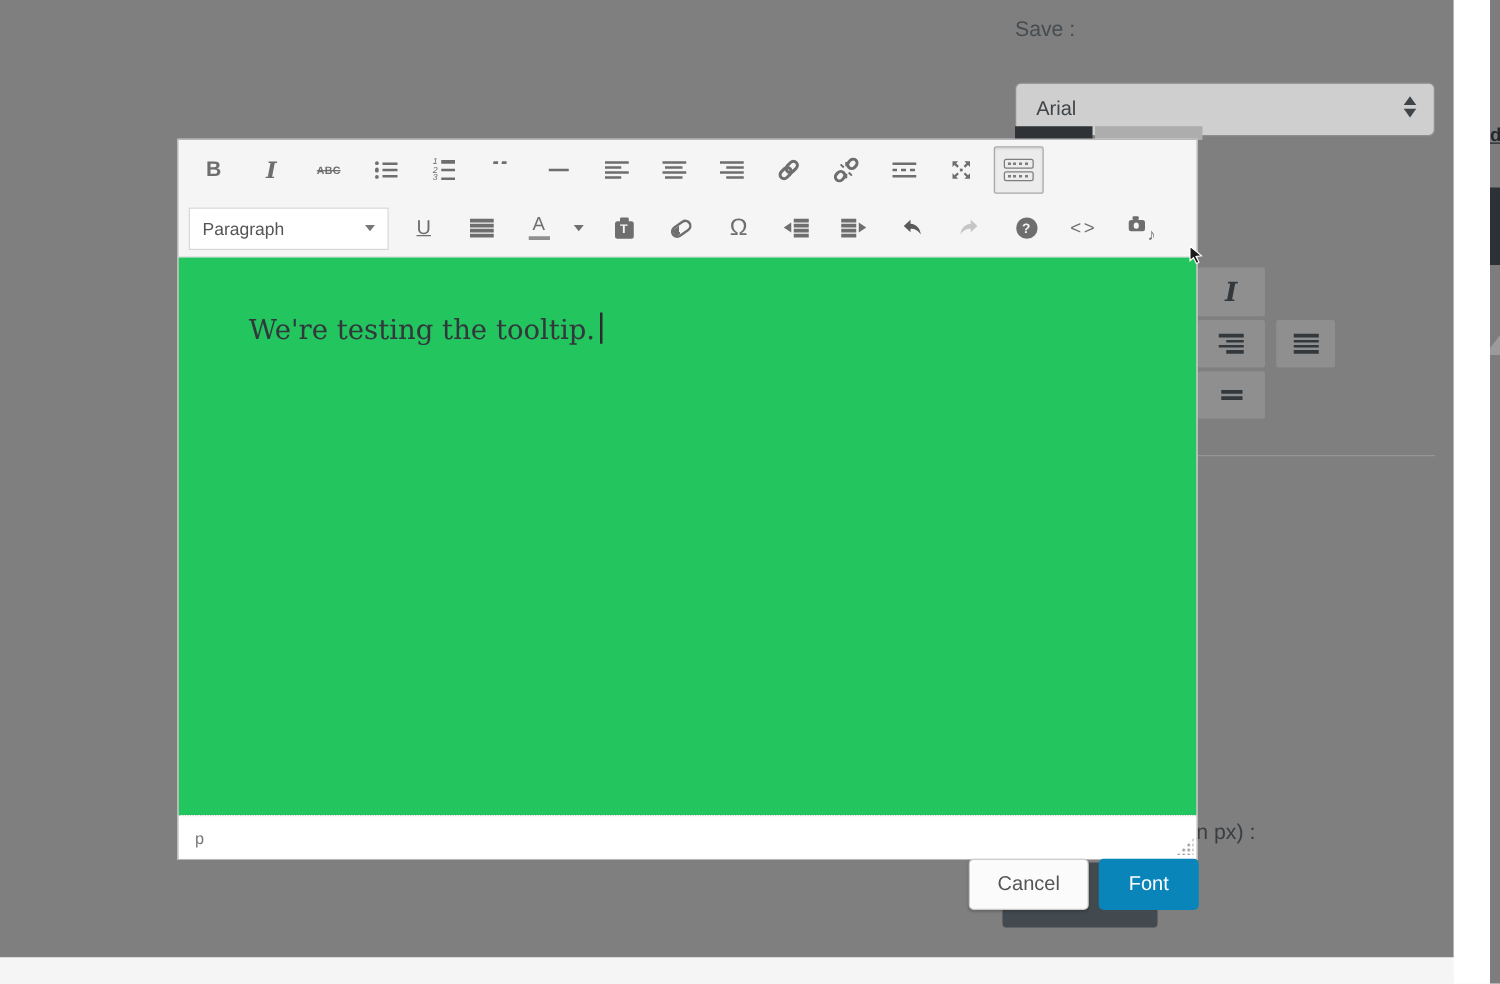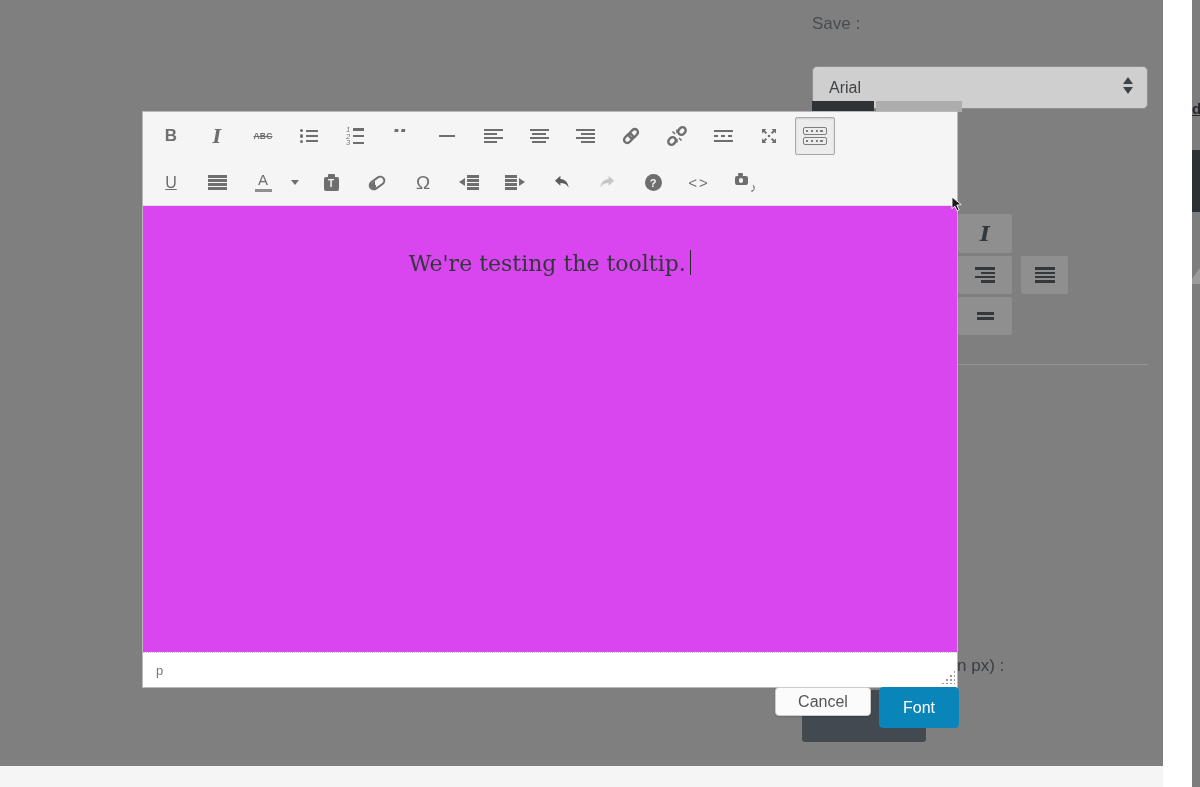--- a/index.html
+++ b/index.html
@@ -132,36 +132,36 @@
   .ico-media .cam::after { content:""; position:absolute; left:4.2px; top:2.5px; width:4.5px;
     height:4.5px; border-radius:50%; background:#f5f5f5; }
   .ico-media .note { position:absolute; right:-1px; bottom:-3px; font-size:13px; }
 
   .fmt-select { width:160px; height:34px; background:#fff; border:1px solid #d8d8d8;
     display:flex; align-items:center; padding:0 10px; margin-right:8px; flex:0 0 auto;
     position:relative; }
   .fmt-select .val { font-size:14px; color:#555; }
   .fmt-select .caret { position:absolute; right:10px; border-top-color:#777; }
 
-  .content { flex:1 1 auto; background:#d946ef; padding:44px 56px;
-    font-family:"DejaVu Serif", serif; font-size:22px; color:#32373c;text-align:center; }
+  .content { flex:1 1 auto; background:#22c55e; padding:44px 56px;
+    font-family:"DejaVu Serif", serif; font-size:22px; color:#32373c; }
   .tcaret { display:inline-block; width:1.5px; height:25px; background:#2b2b2b;
     margin-left:4px; vertical-align:-4px; }
 
   .statusbar { height:35px; border-top:1px dotted #ccc; background:#fff;
     display:flex; align-items:center; padding:0 13px; position:relative; }
   .statusbar .path { font-size:13px; color:#777; }
   .resize { position:absolute; right:2px; bottom:3px; width:14px; height:14px;
     background-image:radial-gradient(#9a9a9a 1px, transparent 1.2px);
     background-size:4px 4px;
     clip-path:polygon(100% 0, 100% 100%, 0 100%); }
 
   
   .actions { position:absolute; left:775px; top:687px; display:flex; gap:8px; }
-  .btn-cancel { width:96px; height:29px; background:#fbfbfb; border:1px solid #ccc;
+  .btn-cancel { width:96px; height:41px; background:#fbfbfb; border:1px solid #ccc;
     border-radius:4px; font-size:16px; color:#555;
     box-shadow:0 1px 2px rgba(0,0,0,.18); font-family:"Liberation Sans",sans-serif; }
   .btn-save { width:80px; height:41px; background:#0a85ba; border:1px solid #0a85ba;
     border-radius:4px; font-size:16px; color:#fff; font-family:"Liberation Sans",sans-serif; }
 
   .pointer { position:absolute; left:951px; top:196px; z-index:60; }
 </style>
 </head>
 <body>
 
@@ -331,20 +331,24 @@
         </div>
         <div class="btn active">
           <span class="ico-kbd">
               <span class="k"></span>
               <span class="k"></span>
             </span>
         </div>
       </div>
 
       <div class="trow trow2">
+        <div class="fmt-select">
+          <span class="val">Paragraph</span>
+          <span class="caret"></span>
+        </div>
         <div class="btn g-under">
             <span>U</span>
           </div>
         <div class="btn">
           <span class="bars">
               <i class="l"></i>
               <i class="l"></i>
               <i class="l"></i>
               <i class="l"></i>
             </span>

